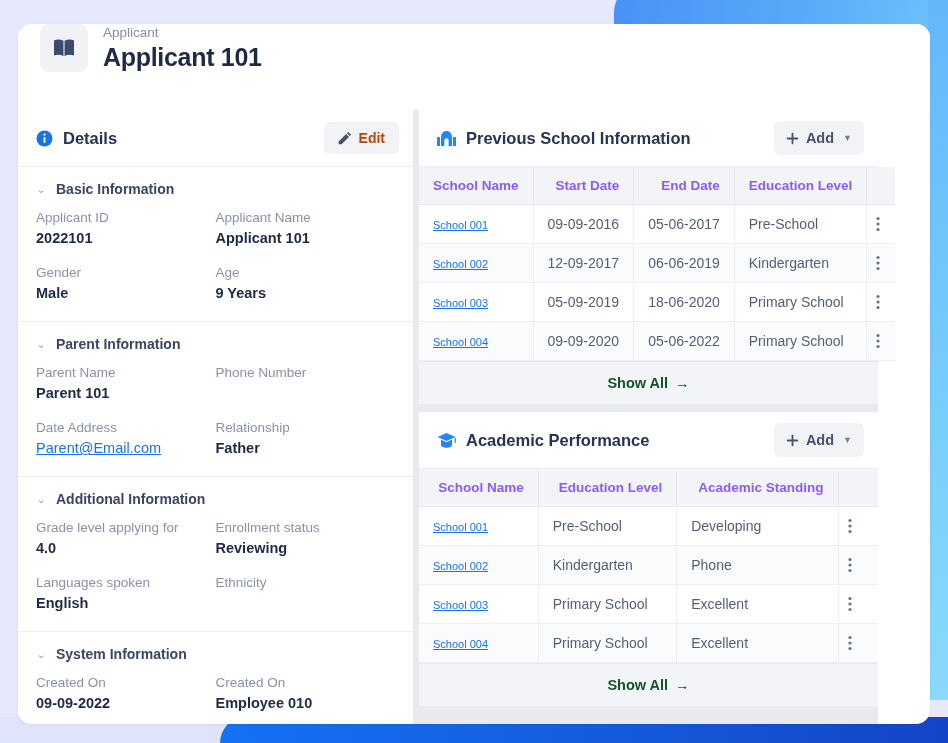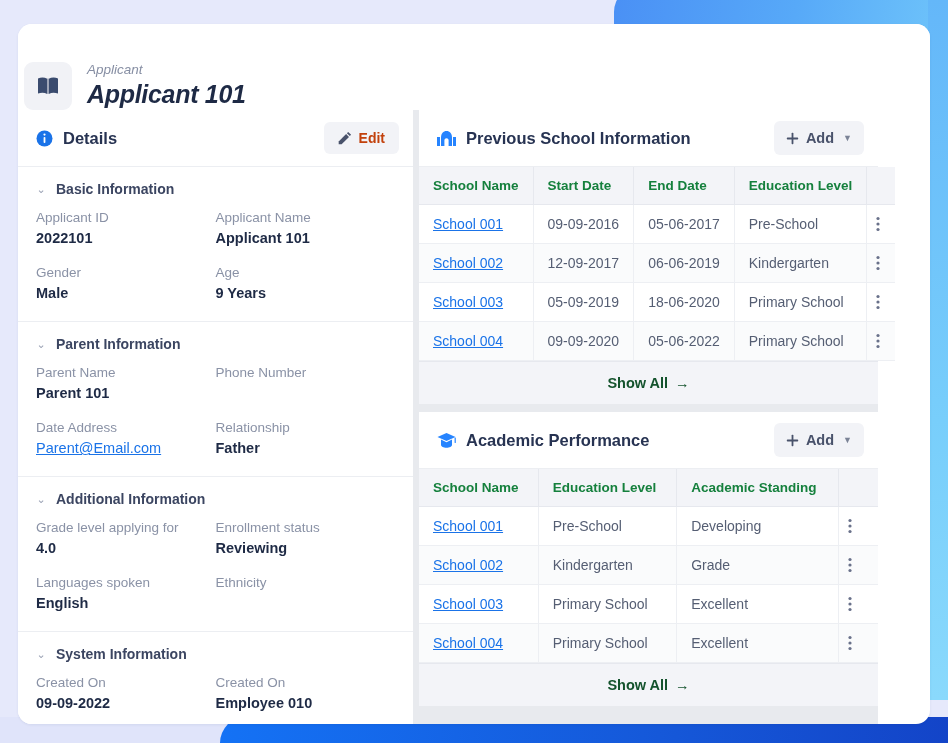--- a/index.html
+++ b/index.html
@@ -56,24 +56,23 @@
     background: #ffffff;
     border-radius: 14px;
     overflow: hidden;
     box-shadow: 0 1px 3px rgba(20,40,90,0.07);
   }
 
   
   .rec-header {
     height: 86px;
     display: flex;
-    align-items: flex-end;
-    padding: 0 6px;
+    align-items: flex-start;
+    padding: 0 22px;
     background: #ffffff;
-    font-style: italic;
   }
   .rec-icon-box {
     width: 48px; height: 48px;
     border-radius: 9px;
     background: #f1f2f6;
     display: flex; align-items: center; justify-content: center;
     flex: none;
   }
   .rec-titles { margin-left: 15px; }
   .rec-sub {
@@ -180,40 +179,40 @@
     color: #1a73e8; font-weight: normal; text-decoration: underline;
     cursor: pointer;
   }
 
   
   .tbl { width: 100%; border-collapse: collapse; }
   .tbl th {
     background: #f3f4f8;
     font-size: 13.5px;
     font-weight: bold;
-    color: #15803d;
-    text-align: left;
+    color: #8b5cf6;
+    text-align: right;
     padding: 11px 14px;
     border-bottom: 1px solid #e6e8ee;
     border-right: 1px solid #e6e8ee;
     white-space: nowrap;
   }
   .tbl th:last-child { border-right: none; }
   .tbl td {
     font-size: 14px;
     color: #555e73;
     padding: 11px 14px;
     border-bottom: 1px solid #edeff3;
     border-right: 1px solid #edeff3;
     white-space: nowrap;
   }
   .tbl td:last-child { border-right: none; }
   .tbl tbody tr:nth-child(even) { background: #fafbfc; }
   .cell-link {
-    color: #1a73e8; text-decoration: underline; cursor: pointer; font-size: 14px;
+    color: #1a73e8; text-decoration: underline; cursor: pointer; font-size: 11px;
   }
   .kebab {
     width: 22px; text-align: center; cursor: pointer;
     color: #6b7punct; color: #69718a; line-height: 0.75; font-size: 15px;
     letter-spacing: 0; font-weight: bold;
   }
   td.kebab-cell { width: 40px; text-align: center; padding: 9px 0; }
 
   .show-all {
     background: #f3f4f8;
@@ -514,21 +513,21 @@
                         <circle cx="2" cy="2.5" r="1.6" fill="#69718a"></circle>
                         <circle cx="2" cy="8" r="1.6" fill="#69718a"></circle>
                         <circle cx="2" cy="13.5" r="1.6" fill="#69718a"></circle>
                       </svg>
                     </div>
                   </td>
                 </tr>
                 <tr>
                   <td><span class="cell-link">School 002</span></td>
                   <td>Kindergarten</td>
-                  <td>Grade</td>
+                  <td>Phone</td>
                   <td class="kebab-cell">
                     <div class="kebab" style="display: flex; justify-content: center;">
                       <svg width="4" height="16" viewBox="0 0 4 16">
                         <circle cx="2" cy="2.5" r="1.6" fill="#69718a"></circle>
                         <circle cx="2" cy="8" r="1.6" fill="#69718a"></circle>
                         <circle cx="2" cy="13.5" r="1.6" fill="#69718a"></circle>
                       </svg>
                     </div>
                   </td>
                 </tr>

